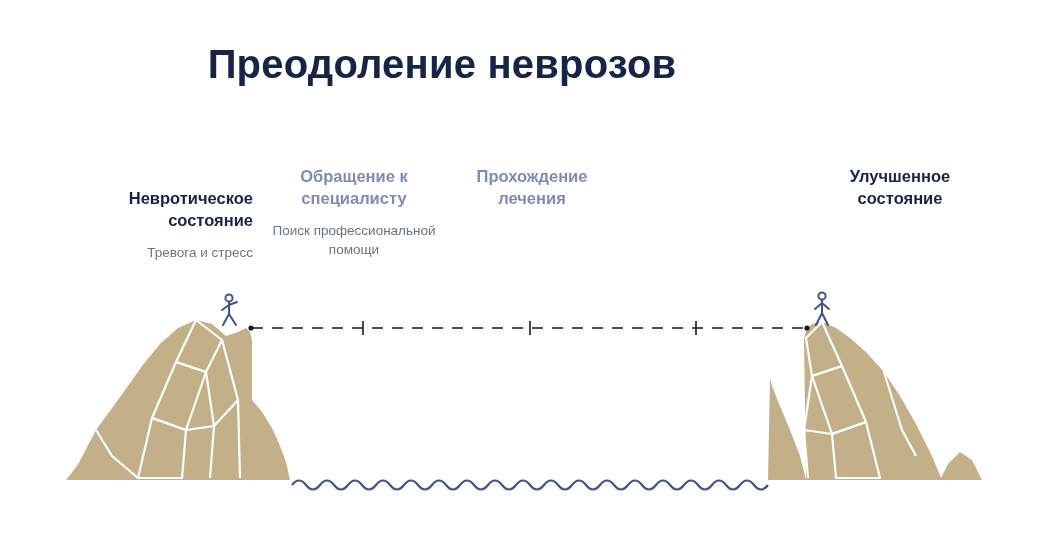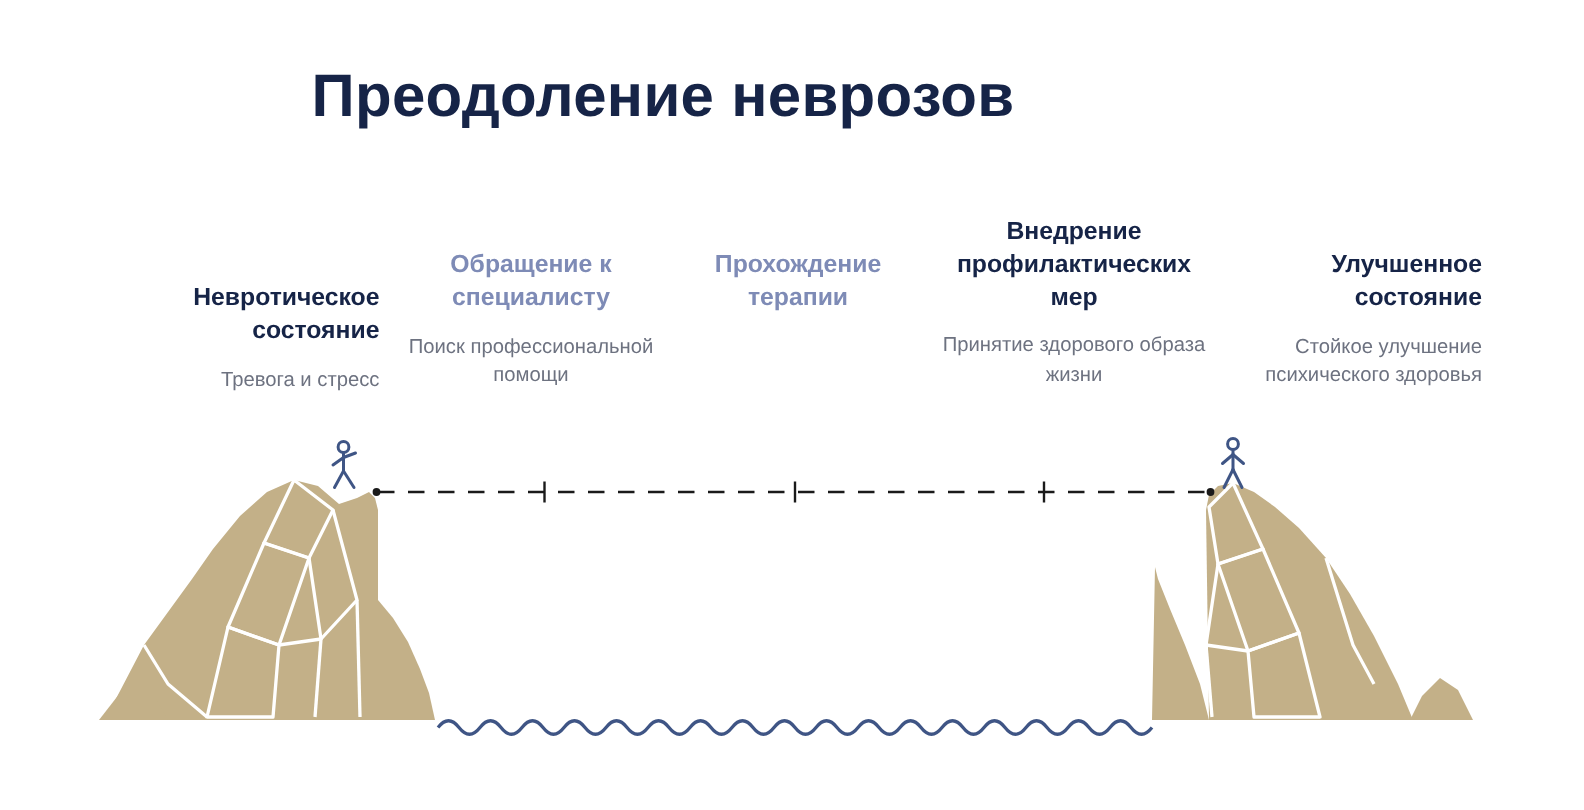--- a/index.html
+++ b/index.html
@@ -63,21 +63,21 @@
   .step-0 { left: 78px;  width: 175px; top: 60px;  }
   .step-1 { left: 265px; width: 178px; top: 38px;  }
   .step-2 { left: 447px; width: 170px; top: 38px;  }
   .step-3 { left: 623px; width: 186px; top: 16px;  }
   .step-4 { left: 812px; width: 176px; top: 38px;  }
 
   .step-0 .step-title, .step-3 .step-title, .step-4 .step-title { color: #162447; }
   .step-1 .step-title, .step-2 .step-title { color: #7e8bb6; }
 
   .step-0 { text-align: right; }
-  .step-4 { text-align: right; }
+  .step-4 { text-align: center; }
 
   
   .scene {
     position: absolute;
     left: 0;
     top: 280px;
     width: 1056px;
     height: 260px;
   }
 </style>
@@ -94,31 +94,26 @@
       <div class="step-title">Невротическое состояние</div>
       <div class="step-desc">Тревога и стресс</div>
     </div>
 
     <div class="step step-1">
       <div class="step-title">Обращение к специалисту</div>
       <div class="step-desc">Поиск профессиональной помощи</div>
     </div>
 
     <div class="step step-2">
-      <div class="step-title">Прохождение терапии</div>
+      <div class="step-title">Прохождение лечения</div>
     </div>
 
-    <div class="step step-3">
-      <div class="step-title">Внедрение профилактических мер</div>
-      <div class="step-desc">Принятие здорового образа жизни</div>
-    </div>
 
     <div class="step step-4">
       <div class="step-title">Улучшенное состояние</div>
-      <div class="step-desc">Стойкое улучшение психического здоровья</div>
     </div>
 
   </div>
 
   <div class="scene">
     <svg width="1056" height="260" viewBox="0 0 1056 260" xmlns="http://www.w3.org/2000/svg">
 
       <g>
         <path d="M70,200 L72,196 L96,150 L112,128 L128,106 L142,86 L160,64 L178,48 L196,40 L212,44 L226,56 L238,52 L246,48 L250,52 L252,60 L252,200 Z" fill="#c3b088"></path>
         <path d="M66,200 L80,182 L92,176 L104,186 L112,200 Z" fill="#c3b088"></path>

